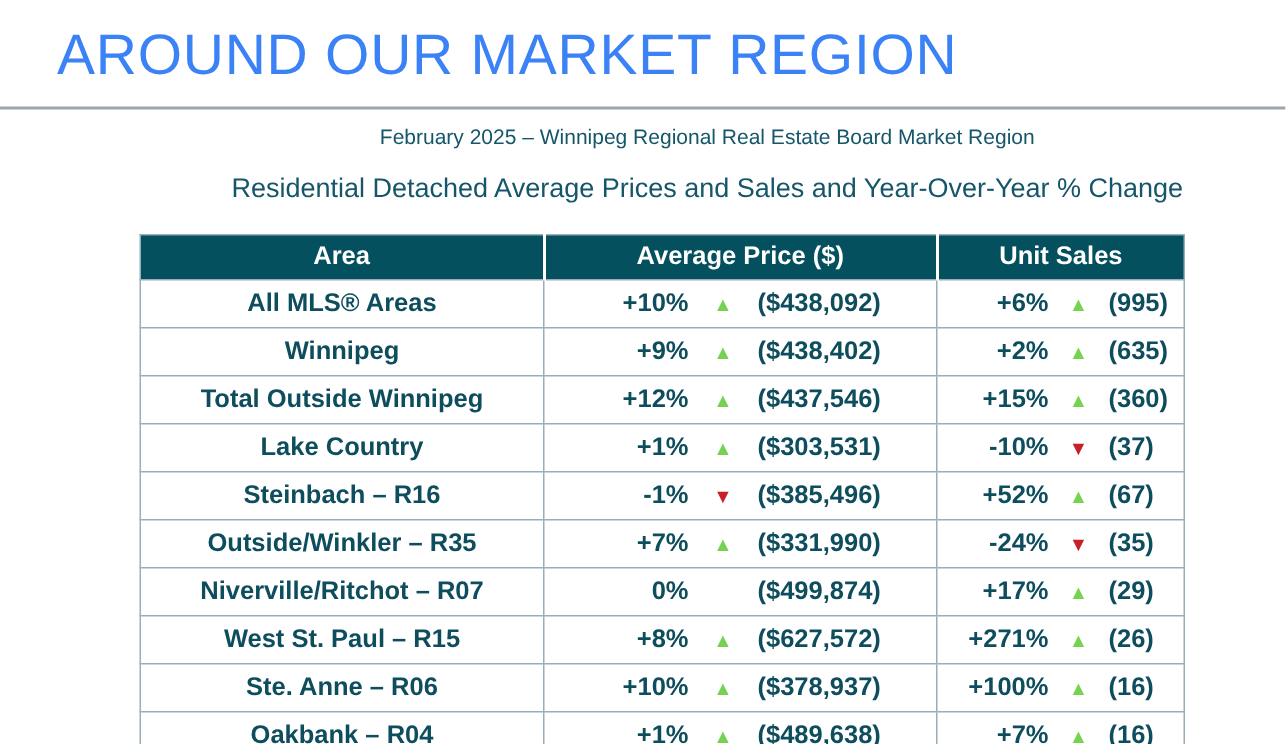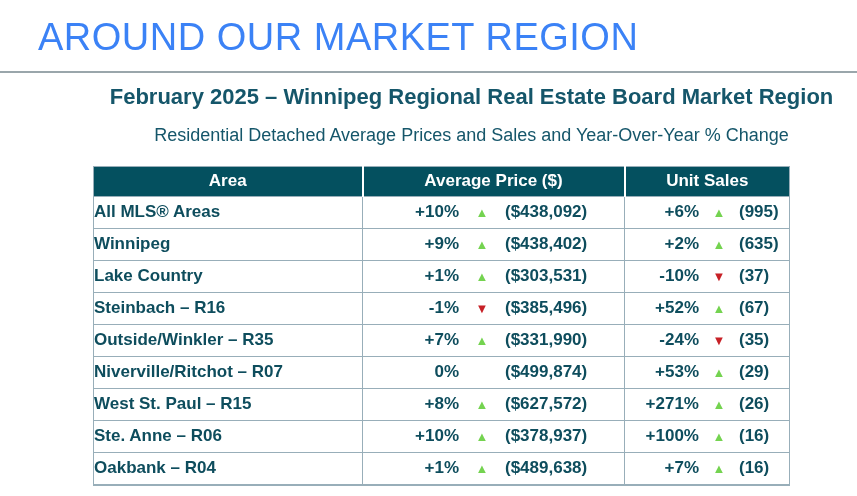--- a/index.html
+++ b/index.html
@@ -9,41 +9,41 @@
     -webkit-font-smoothing:antialiased;
   }
   .page-title{
     color:#3b82f6;font-size:38px;font-weight:400;letter-spacing:.5px;
     margin:16px 0 0 38px;line-height:1.15;
   }
   .title-rule{
     border:none;border-top:2px solid #9aa6ab;margin:11px 0 0 0;width:857px;
   }
   .subwrap{margin:10px 0 0 86px;width:771px;text-align:center;color:#15566a}
-  .subtitle-1{font-size:22px;font-weight:700;line-height:1.25}
+  .subtitle-1{font-size:14px;font-weight:400;line-height:1.25}
   .subtitle-2{font-size:18px;font-weight:400;line-height:1.25;margin-top:14px}
 
   table.market{
     border-collapse:collapse;table-layout:fixed;
     margin:19px 0 0 93px;width:696px;
     border:1px solid #98aeb9;border-bottom-width:2px;
   }
   col.c-area{width:269px}
   col.c-price{width:262px}
   col.c-sales{width:165px}
   th{
     background:#04505f;color:#ffffff;font-size:17px;font-weight:700;
     height:29px;padding:0;text-align:center;border-left:2px solid #ffffff;
   }
   th:first-child{border-left:none}
   td{
     border:1px solid #98aeb9;height:31px;padding:0;
     color:#0e4d5d;font-size:17px;font-weight:700;vertical-align:middle;
   }
-  td.area-td{}
+  td.area-td{text-align:center}
   .cellflex{display:flex;align-items:center;height:100%}
   .pct{text-align:right;white-space:nowrap}
   .price-cell .pct{width:96px}
   .price-cell .arr{width:46px}
   .sales-cell .pct{width:74px}
   .sales-cell .arr{width:40px}
   .arr{text-align:center;font-size:13px;line-height:1}
   .arr.up{color:#74d350}
   .arr.down{color:#c72026}
   .arr.none{color:transparent}
@@ -105,20 +105,37 @@
           </td>
         <td class="sales-cell">
             <div class="cellflex">
           <span class="pct">+2%</span>
           <span class="arr up">▲</span>
           <span class="val">(635)</span>
         </div>
           </td>
       </tr>
 
+      <tr>
+        <td class="area-td">Total Outside Winnipeg</td>
+        <td class="price-cell">
+            <div class="cellflex">
+          <span class="pct">+12%</span>
+          <span class="arr up">▲</span>
+          <span class="val">($437,546)</span>
+        </div>
+          </td>
+        <td class="sales-cell">
+            <div class="cellflex">
+          <span class="pct">+15%</span>
+          <span class="arr up">▲</span>
+          <span class="val">(360)</span>
+        </div>
+          </td>
+      </tr>
 
       <tr>
         <td class="area-td">Lake Country</td>
         <td class="price-cell">
             <div class="cellflex">
           <span class="pct">+1%</span>
           <span class="arr up">▲</span>
           <span class="val">($303,531)</span>
         </div>
           </td>
@@ -171,21 +188,21 @@
         <td class="area-td">Niverville/Ritchot – R07</td>
         <td class="price-cell">
             <div class="cellflex">
           <span class="pct">0%</span>
           <span class="arr none"></span>
           <span class="val">($499,874)</span>
         </div>
           </td>
         <td class="sales-cell">
             <div class="cellflex">
-          <span class="pct">+53%</span>
+          <span class="pct">+17%</span>
           <span class="arr up">▲</span>
           <span class="val">(29)</span>
         </div>
           </td>
       </tr>
 
       <tr>
         <td class="area-td">West St. Paul – R15</td>
         <td class="price-cell">
             <div class="cellflex">

